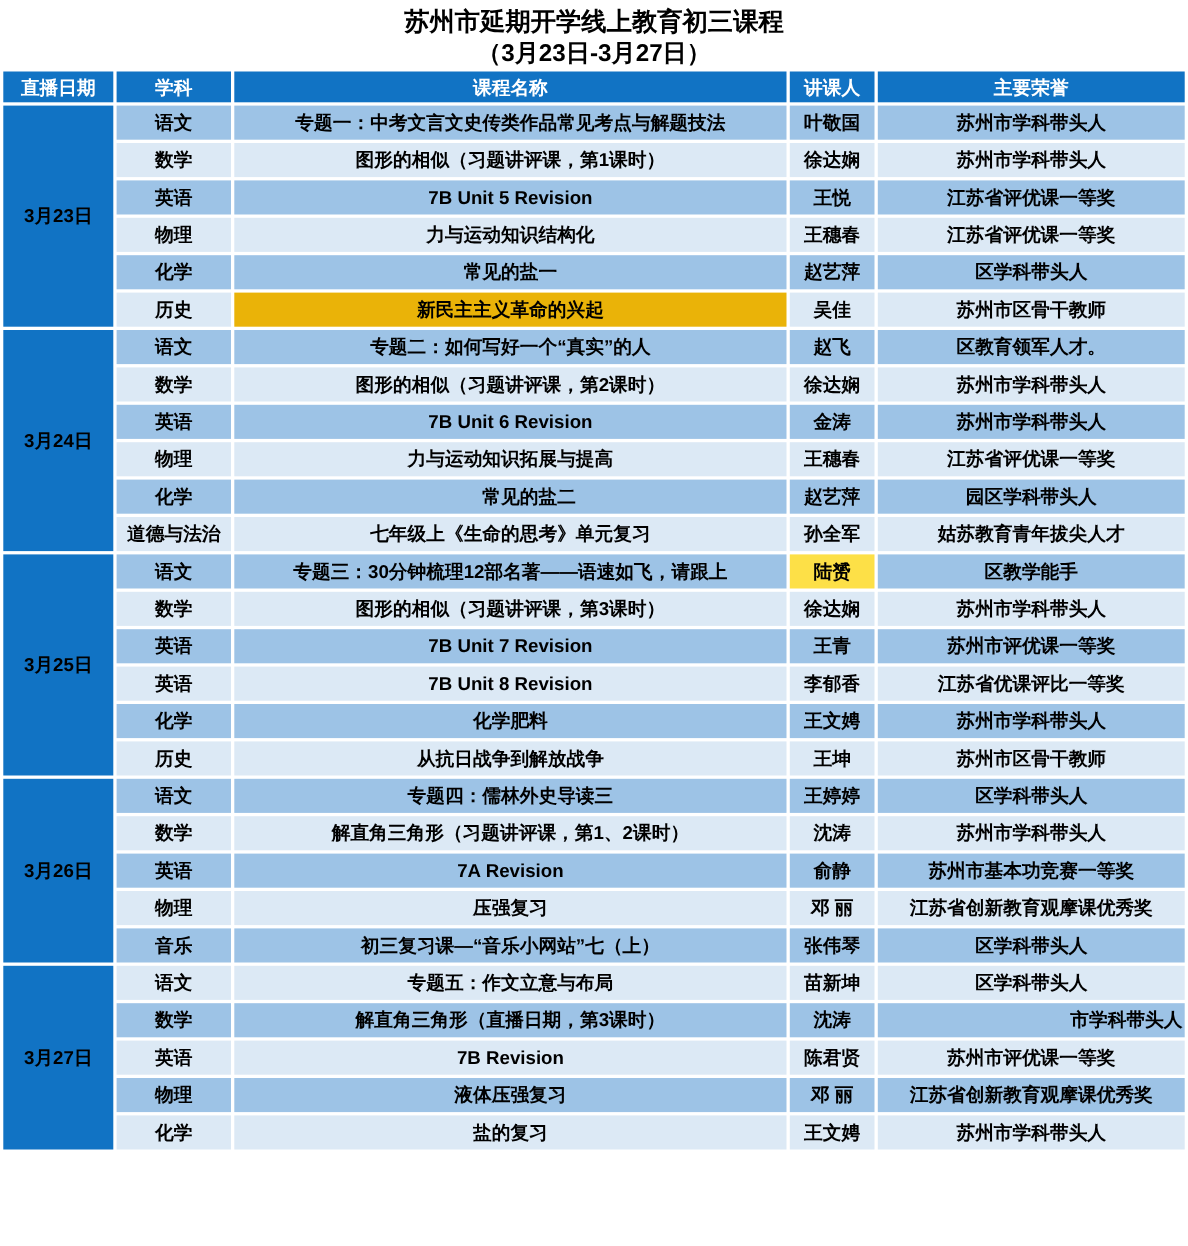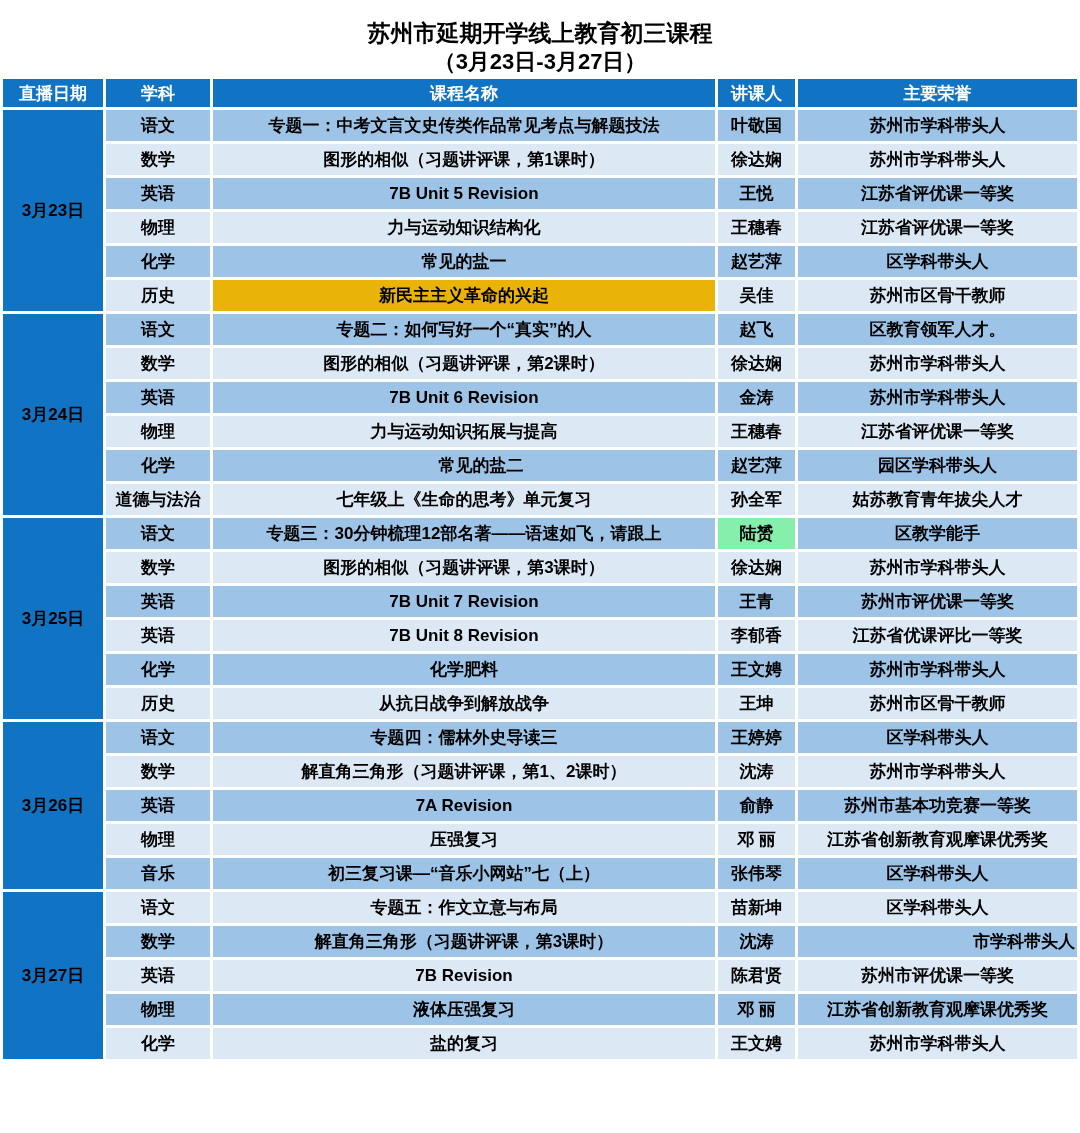--- a/index.html
+++ b/index.html
@@ -7,21 +7,21 @@
     font-family:"Liberation Sans","DejaVu Sans",sans-serif;
     width:1080px;
   }
   .page{
     width:1080px;
     height:1133px;
     background:#ffffff;
     overflow:hidden;
   }
   .title-block{
-    padding-top:18px;
+    padding-top:4px;
     height:58px;
     text-align:center;
   }
   .title-line1{
     font-size:23px;
     font-weight:bold;
     color:#000000;
     line-height:30px;
   }
   .title-line2{
@@ -158,21 +158,21 @@
         <tr>
           <td style="background: rgb(220, 233, 245);">道德与法治</td>
           <td style="background: rgb(220, 233, 245);">七年级上《生命的思考》单元复习</td>
           <td style="background: rgb(220, 233, 245);">孙全军</td>
           <td style="background: rgb(220, 233, 245);">姑苏教育青年拔尖人才</td>
         </tr>
         <tr>
           <td rowspan="6" class="date-cell" style="background: rgb(17, 115, 196);">3月25日</td>
           <td style="background: rgb(157, 195, 230);">语文</td>
           <td style="background: rgb(157, 195, 230);">专题三：30分钟梳理12部名著——语速如飞，请跟上</td>
-          <td style="background: #86efac; margin-top: 38px;">陆赟</td>
+          <td style="background: #fde047; margin-top: 38px;">陆赟</td>
           <td style="background: rgb(157, 195, 230);">区教学能手</td>
         </tr>
         <tr>
           <td style="background: rgb(220, 233, 245);">数学</td>
           <td style="background: rgb(220, 233, 245); margin-top: 32px;">图形的相似（习题讲评课，第3课时）</td>
           <td style="background: rgb(220, 233, 245);">徐达娴</td>
           <td style="background: rgb(220, 233, 245);">苏州市学科带头人</td>
         </tr>
         <tr>
           <td style="background: rgb(157, 195, 230);">英语</td>
@@ -231,21 +231,21 @@
         </tr>
         <tr>
           <td rowspan="5" class="date-cell" style="background: rgb(17, 115, 196);">3月27日</td>
           <td style="background: rgb(220, 233, 245);">语文</td>
           <td style="background: rgb(220, 233, 245);">专题五：作文立意与布局</td>
           <td style="background: rgb(220, 233, 245);">苗新坤</td>
           <td style="background: rgb(220, 233, 245);">区学科带头人</td>
         </tr>
         <tr>
           <td style="background: rgb(157, 195, 230);">数学</td>
-          <td style="background: rgb(157, 195, 230);">解直角三角形（习题讲评课，第3课时）</td>
+          <td style="background: rgb(157, 195, 230);">解直角三角形（直播日期，第3课时）</td>
           <td style="background: rgb(157, 195, 230);">沈涛</td>
           <td style="background: rgb(157, 195, 230); text-align: right;">市学科带头人</td>
         </tr>
         <tr>
           <td style="background: rgb(220, 233, 245);">英语</td>
           <td style="background: rgb(220, 233, 245);">7B Revision</td>
           <td style="background: rgb(220, 233, 245);">陈君贤</td>
           <td style="background: rgb(220, 233, 245);">苏州市评优课一等奖</td>
         </tr>
         <tr>

